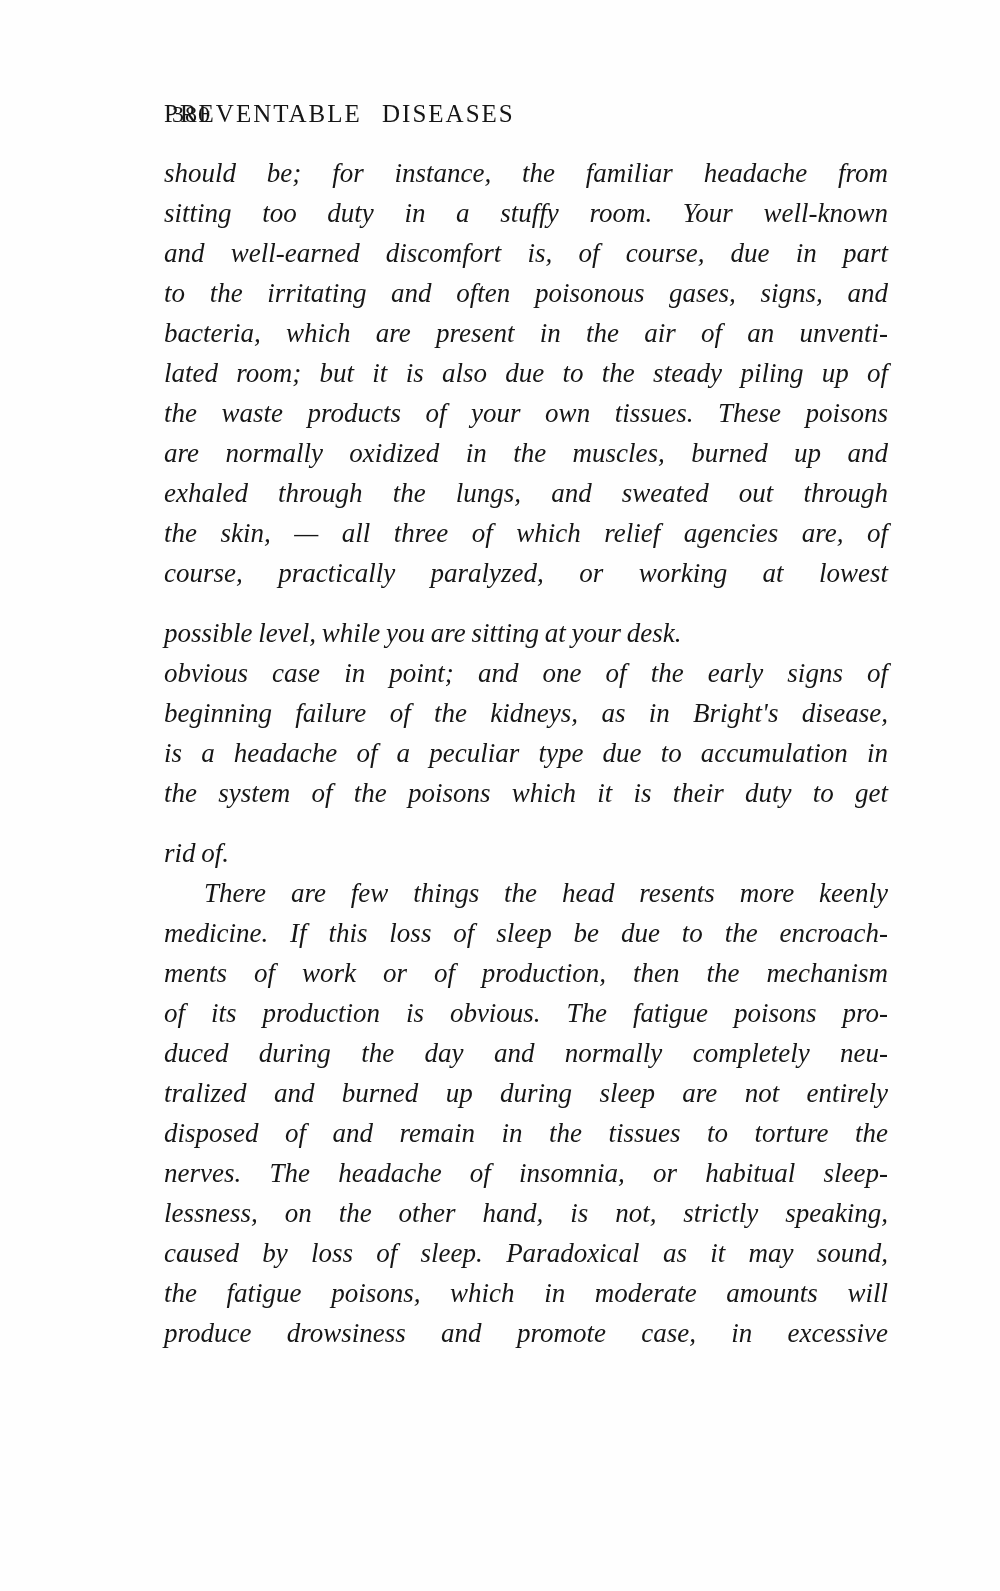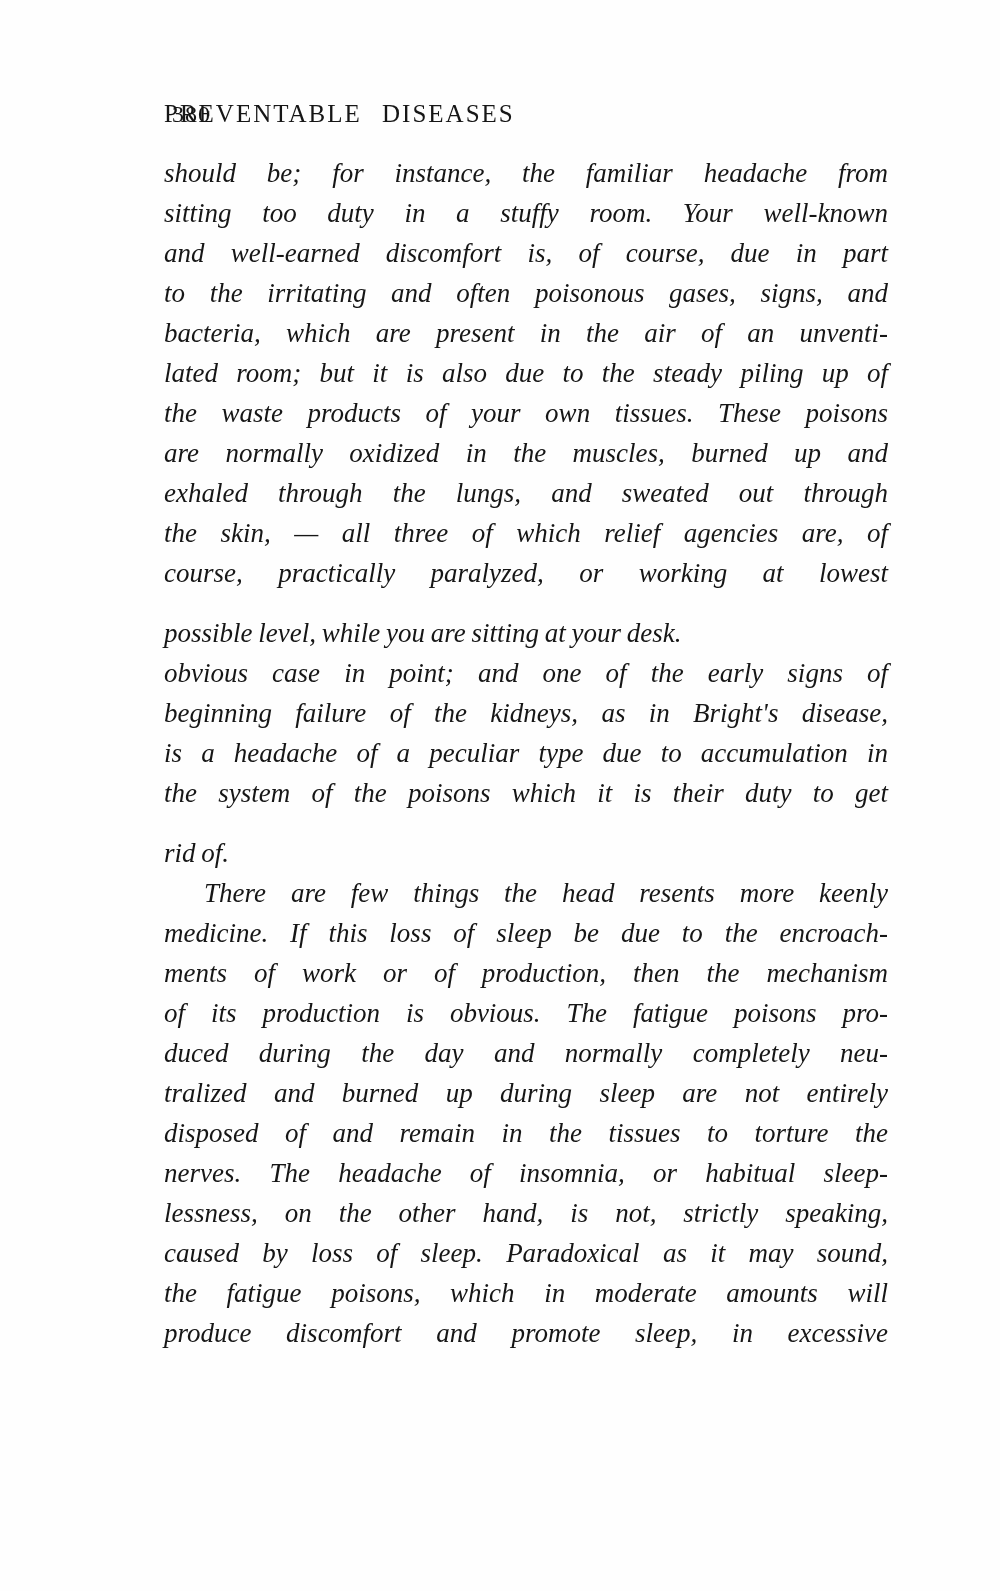--- a/index.html
+++ b/index.html
@@ -104,16 +104,16 @@
         <div class="line">medicine.  If this loss of sleep be due to the encroach-</div>
         <div class="line">ments of work or of production, then the mechanism</div>
         <div class="line">of its production is obvious.  The fatigue poisons pro-</div>
         <div class="line">duced during the day and normally completely neu-</div>
         <div class="line">tralized and burned up during sleep are not entirely</div>
         <div class="line">disposed of and remain in the tissues to torture the</div>
         <div class="line">nerves.  The headache of insomnia, or habitual sleep-</div>
         <div class="line">lessness, on the other hand, is not, strictly speaking,</div>
         <div class="line">caused by loss of sleep.  Paradoxical as it may sound,</div>
         <div class="line">the fatigue poisons, which in moderate amounts will</div>
-        <div class="line">produce discomfort and promote sleep, in excessive</div>
+        <div class="line">produce drowsiness and promote case, in excessive</div>
       </div>
     </div>
 </div>
 
 </body></html>

